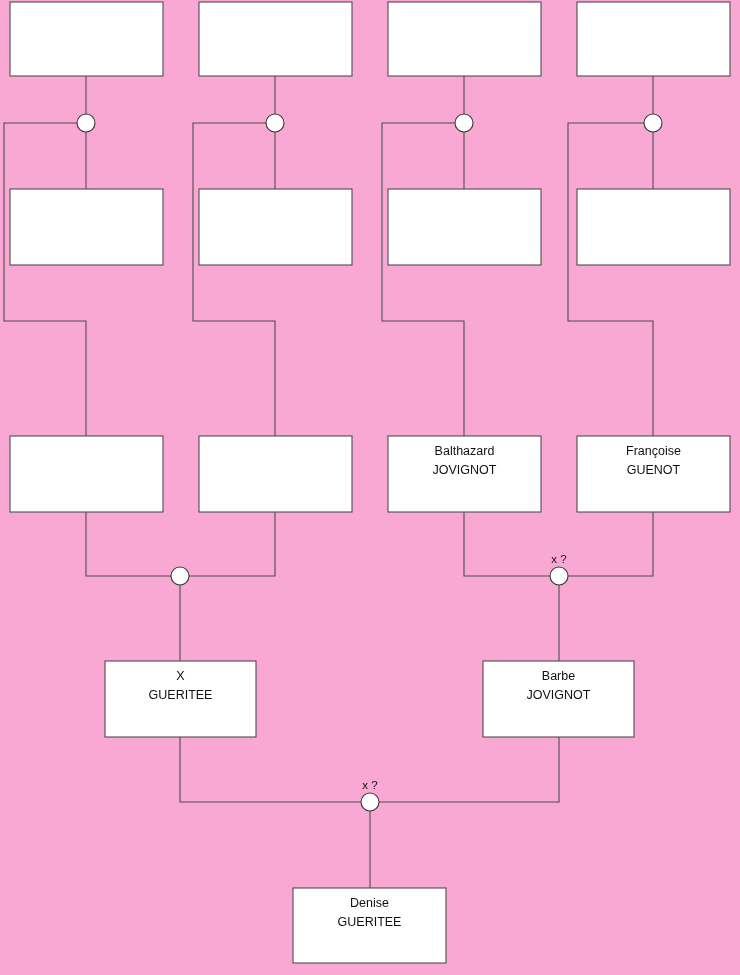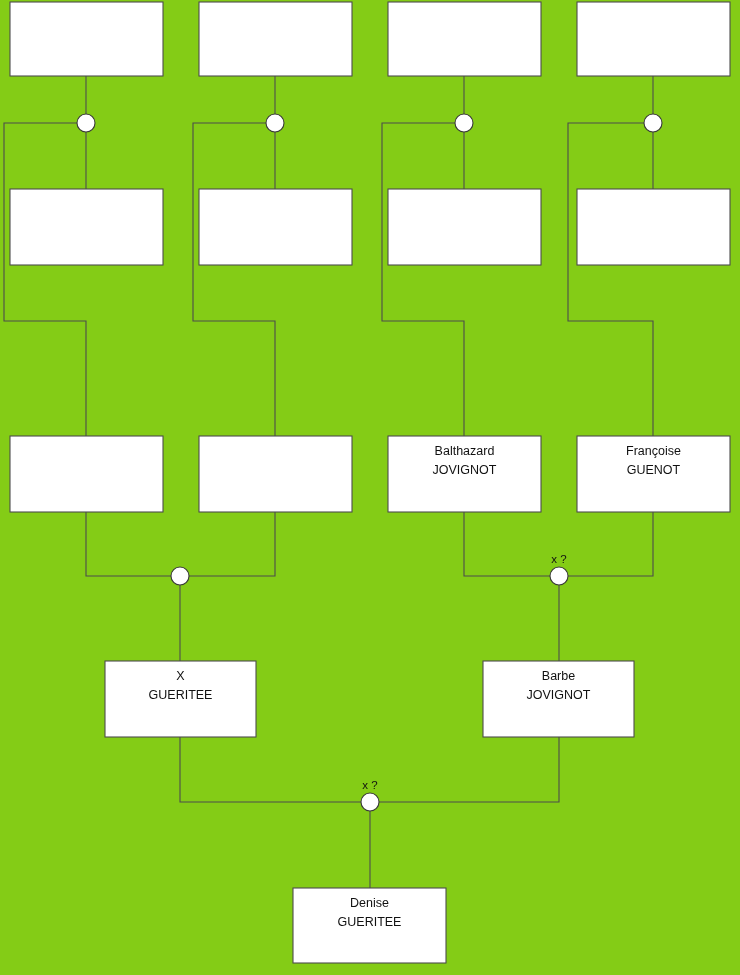--- a/index.html
+++ b/index.html
@@ -8,21 +8,21 @@
     padding: 0;
     background: #ffffff;
   }
   body {
     font-family: "Liberation Sans", sans-serif;
   }
   #chart-root {
     position: relative;
     width: 740px;
     height: 975px;
-    background: #84cc16;
+    background: #f9a8d4;
     overflow: hidden;
   }
   #tree-svg {
     position: absolute;
     left: 0;
     top: 0;
     display: block;
   }
   .person-box {
     fill: #ffffff;

